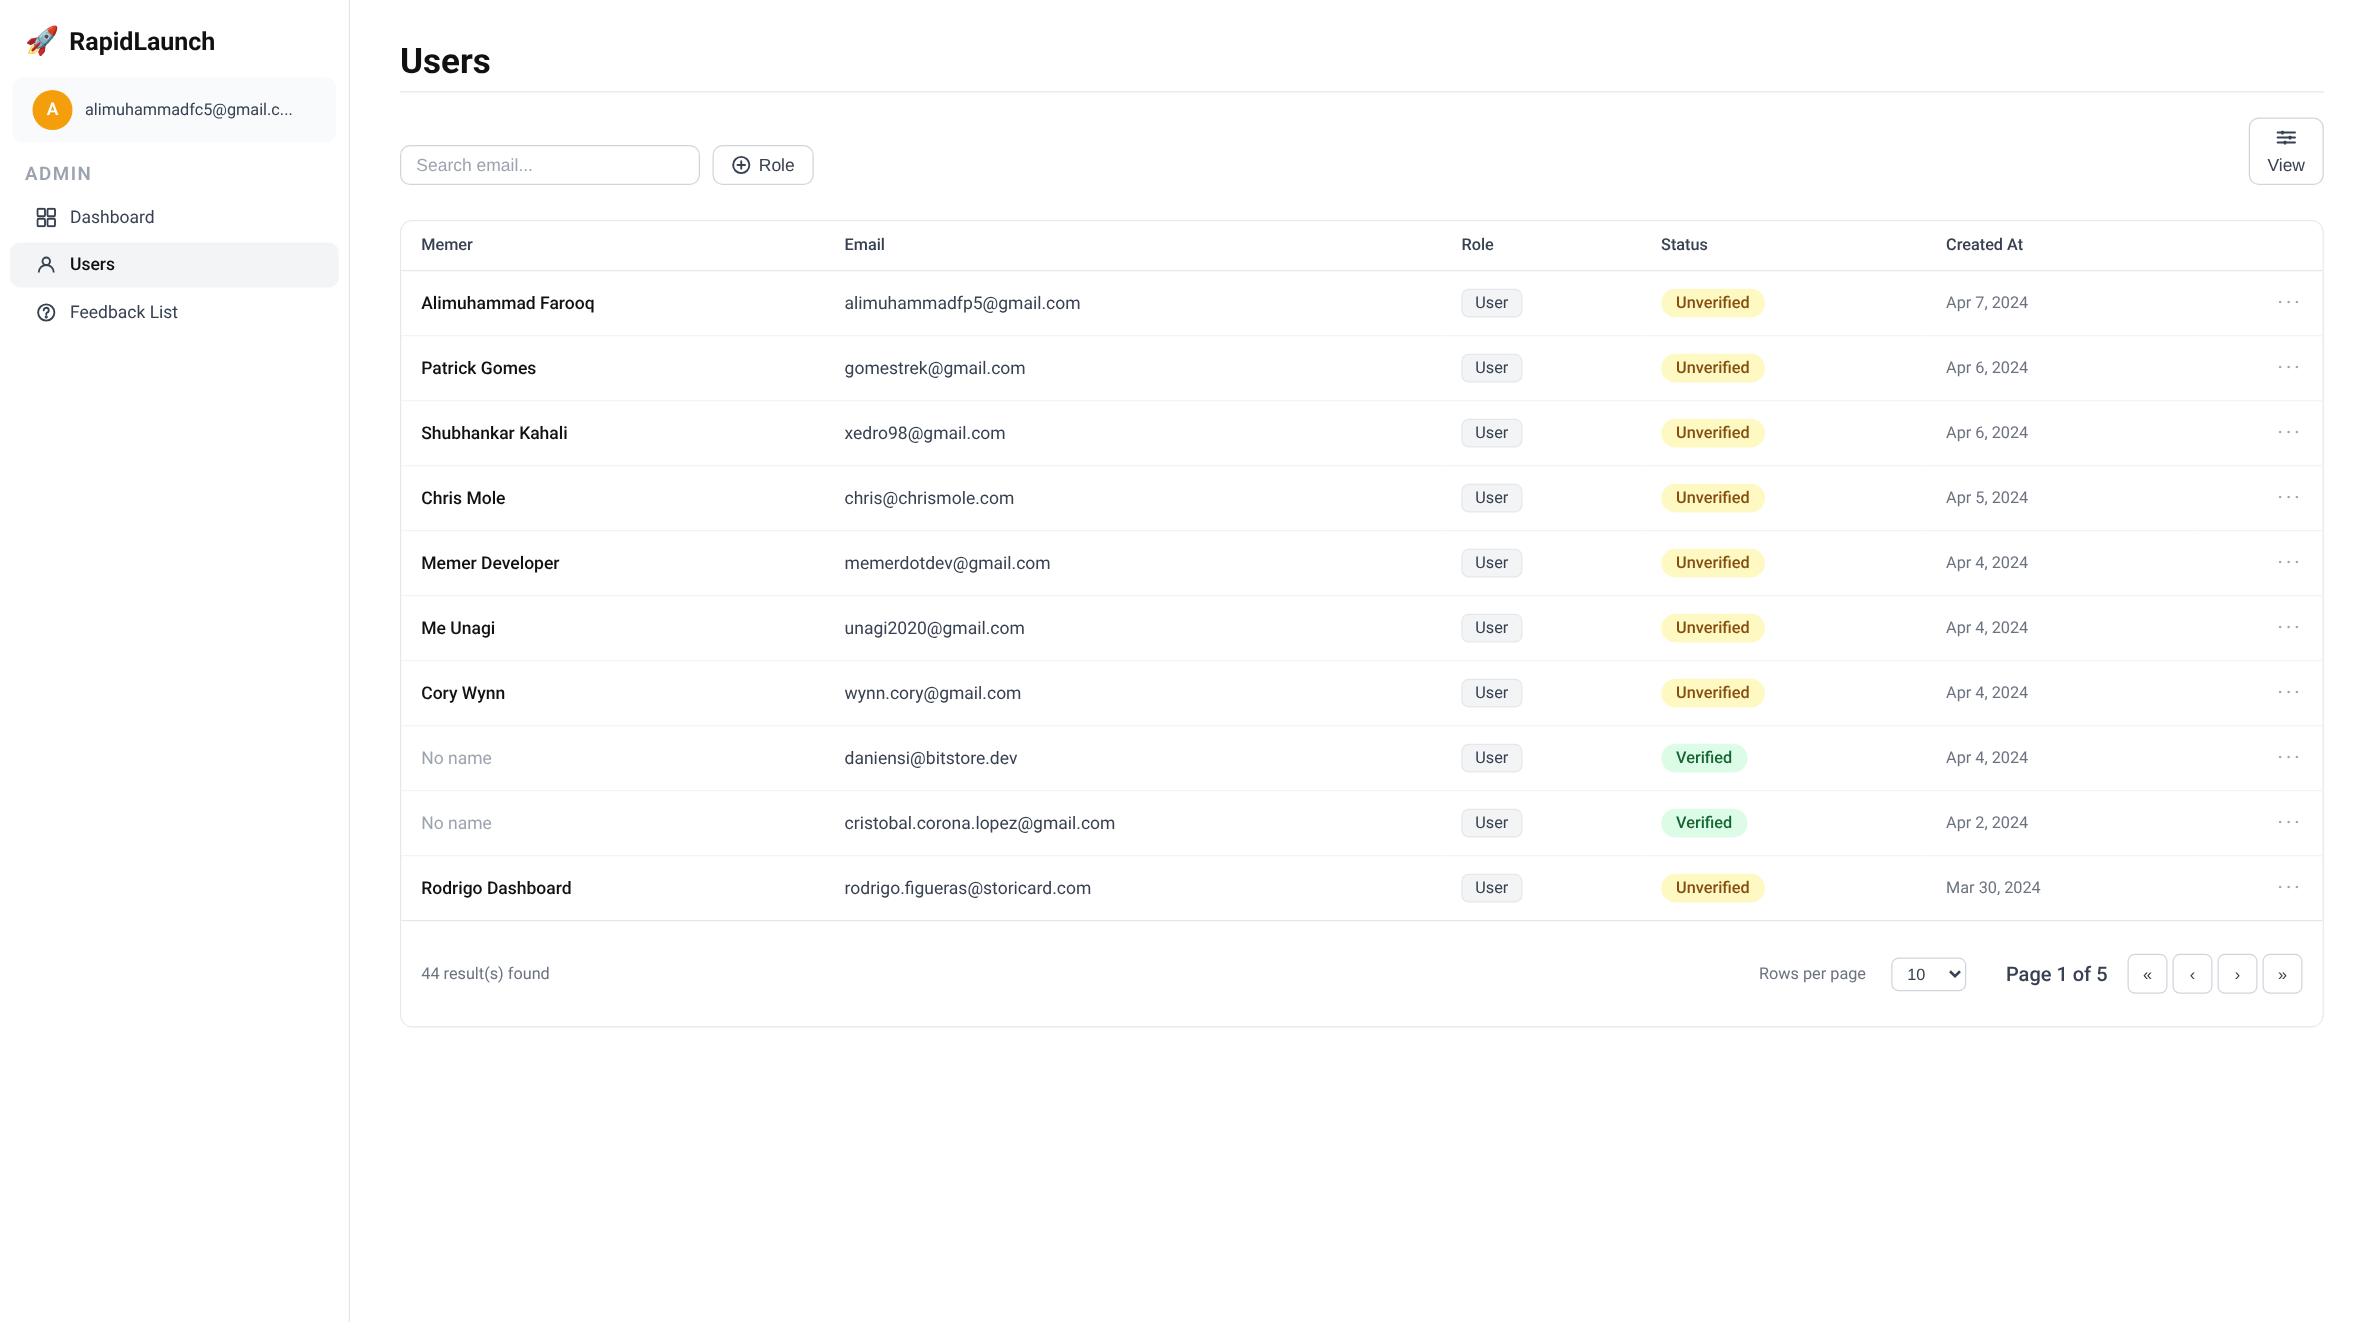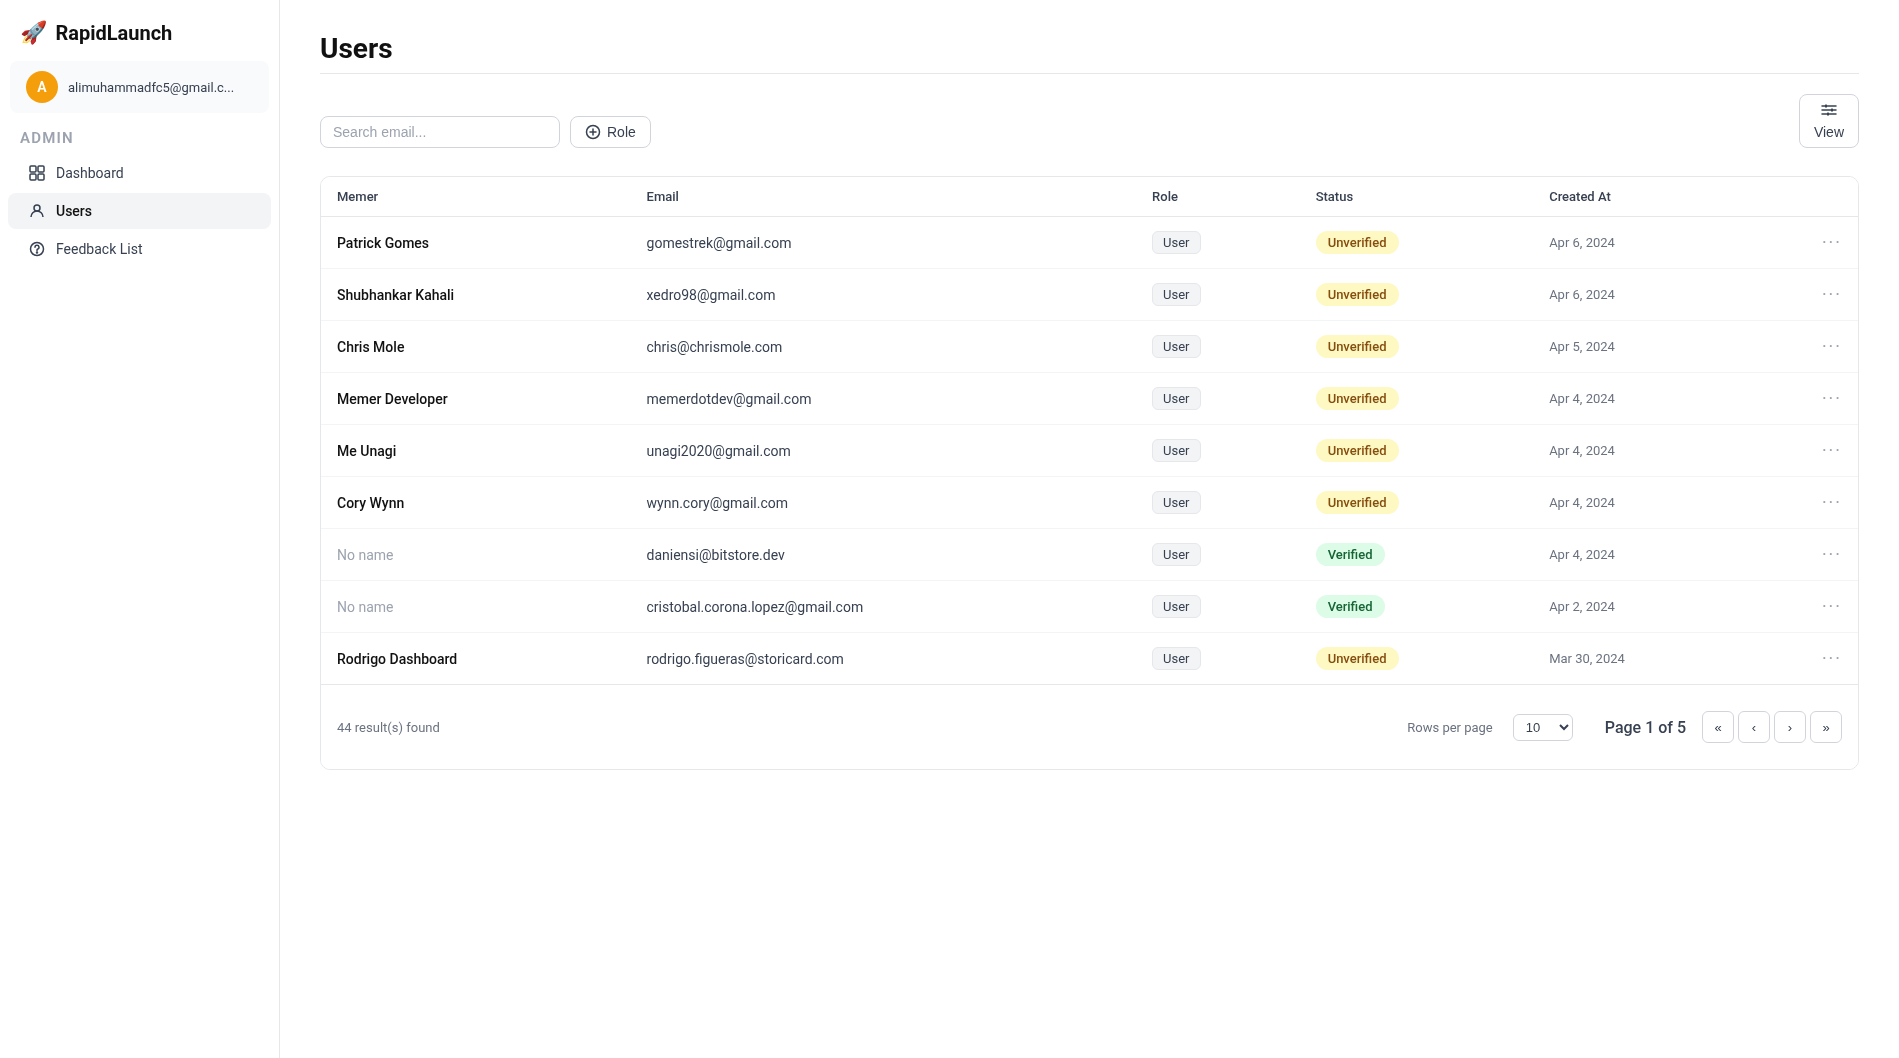--- a/index.html
+++ b/index.html
@@ -138,20 +138,28 @@
         <tr>
           <th>Memer</th>
           <th>Email</th>
           <th>Role</th>
           <th>Status</th>
           <th>Created At</th>
           <th></th>
         </tr>
       </thead>
       <tbody id="table-body">
+      <tr>
+      <td class="name-cell">Alimuhammad Farooq</td>
+      <td class="email-cell">alimuhammadfp5@gmail.com</td>
+      <td><span class="role-badge">User</span></td>
+      <td><span class="status-badge status-unverified">Unverified</span></td>
+      <td class="date-cell">Apr 7, 2024</td>
+      <td class="actions-cell">···</td>
+    </tr>
           <tr>
       <td class="name-cell">Patrick Gomes</td>
       <td class="email-cell">gomestrek@gmail.com</td>
       <td><span class="role-badge">User</span></td>
       <td><span class="status-badge status-unverified">Unverified</span></td>
       <td class="date-cell">Apr 6, 2024</td>
       <td class="actions-cell">···</td>
     </tr>
           <tr>
       <td class="name-cell">Shubhankar Kahali</td>

